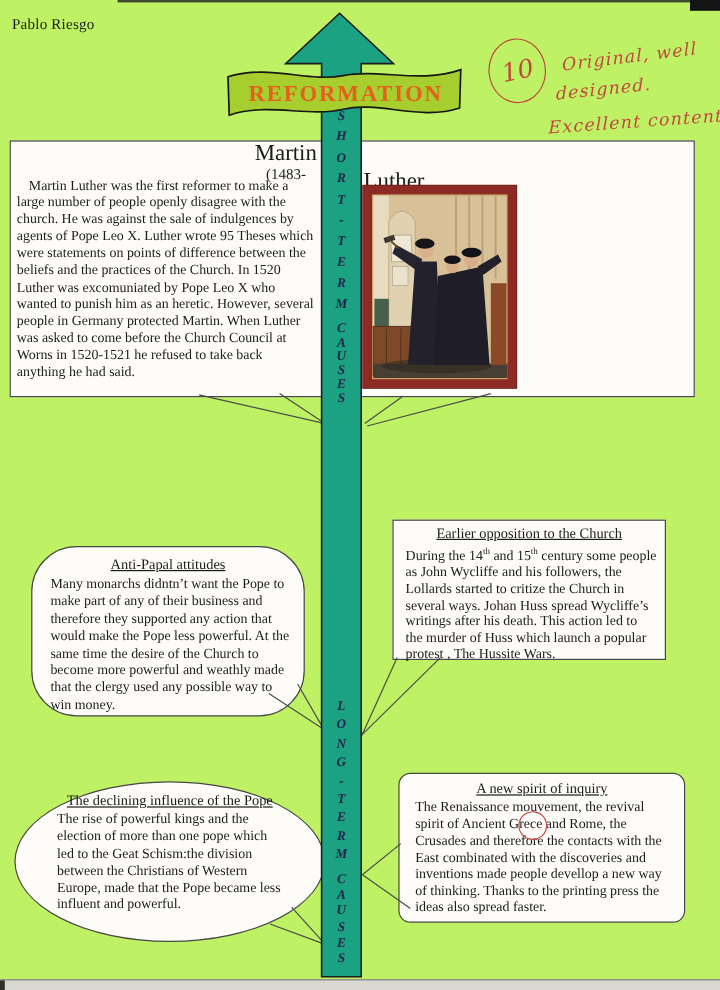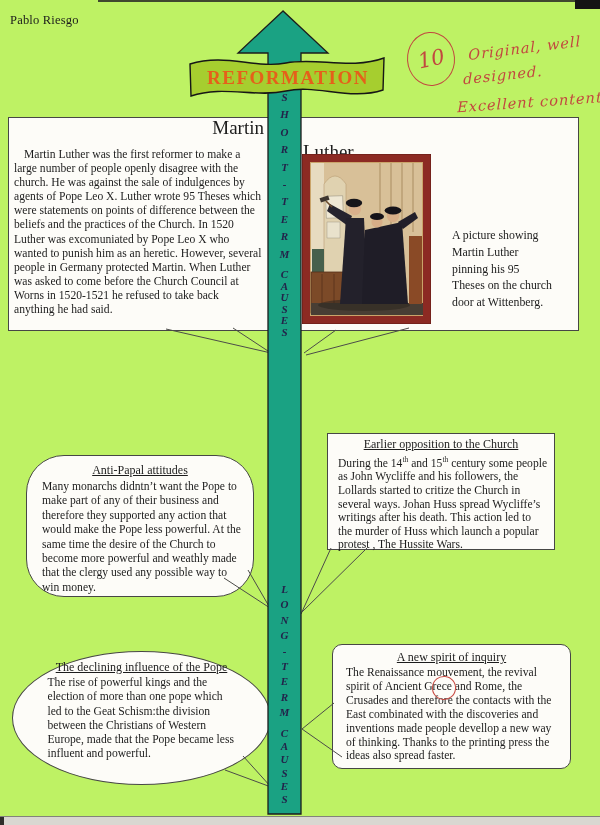--- a/index.html
+++ b/index.html
@@ -101,20 +101,21 @@
       <path d="M243,756 L271,787"></path>
       <path d="M225,770 L271,787"></path>
       <path d="M334,703 L302,729"></path>
       <path d="M342,757 L302,729"></path>
     </g>
   </svg>
 
   <div class="abs panel" id="luther-box"></div>
   <div class="abs" id="luther-title-left">
     <div class="big-title">Martin</div>
+    <div class="years">(1483-</div>
   </div>
   <div class="abs" id="luther-title-right">
     <div class="big-title">Luther</div>
     <div class="years">-1546)</div>
   </div>
   <div class="abs" id="luther-body">Martin Luther was the first reformer to make a large number of people openly disagree with the church. He was against the sale of indulgences by agents of Pope Leo  X. Luther wrote 95 Theses which were statements on points of difference between the beliefs and the practices of the Church. In 1520 Luther was excomuniated by Pope Leo X who wanted to punish him as an heretic. However, several people in Germany protected Martin. When Luther was asked to come before the Church Council at Worns in 1520-1521 he refused to take back anything he had said.</div>
 
   <svg class="abs" id="painting-svg" width="129" height="170" viewBox="0 0 129 170">
     <rect x="0" y="0" width="129" height="170" stroke="#5e1a16" stroke-width="1" fill="#8c2a23"></rect>
     <rect x="8.5" y="8.5" width="112" height="153" fill="#d8c098" stroke="#caa46a" stroke-width="1"></rect>
@@ -145,21 +146,20 @@
     <g>
       <polygon points="63,76 100,68 106,150 60,150" fill="#1f1d27"></polygon>
       <circle cx="75" cy="68" r="5.6" fill="#d7ae88"></circle>
       <ellipse cx="75" cy="62.5" rx="7" ry="3.6" fill="#15131a"></ellipse>
       <circle cx="91" cy="62" r="6.2" fill="#d7ae88"></circle>
       <ellipse cx="91" cy="56.5" rx="8.4" ry="4" fill="#15131a"></ellipse>
       <polygon points="96,68 113,58 116,64 101,75" fill="#221f2a"></polygon>
       <rect x="107" y="82" width="13" height="68" fill="#8a4a26"></rect>
     </g>
   </svg>
-  <div class="abs" id="painting-caption">A picture showing Martin Luther pinning his 95 Theses on the church door at Wittenberg.</div>
 
   <div class="abs panel" id="anti-papal-bubble">
     <div class="heading">Anti-Papal attitudes</div>
     <div class="bodytext">Many monarchs  didntn’t want the Pope to make part of any of their business and therefore they supported any action that would make the Pope less powerful. At the same time the desire of the Church to become more powerful and weathly made that the clergy used any possible way to win money.</div>
   </div>
 
   <div class="abs panel" id="earlier-box">
     <div class="heading">Earlier opposition to the Church</div>
     <div class="bodytext"><span>During the 14</span><sup>th</sup><span> and 15</span><sup>th</sup><span> century some people as John Wycliffe and his followers, the Lollards started to critize the Church in several ways. Johan Huss spread Wycliffe’s writings after his death. This action led to the murder of Huss which launch a popular protest , The Hussite Wars.</span></div>
   </div>

